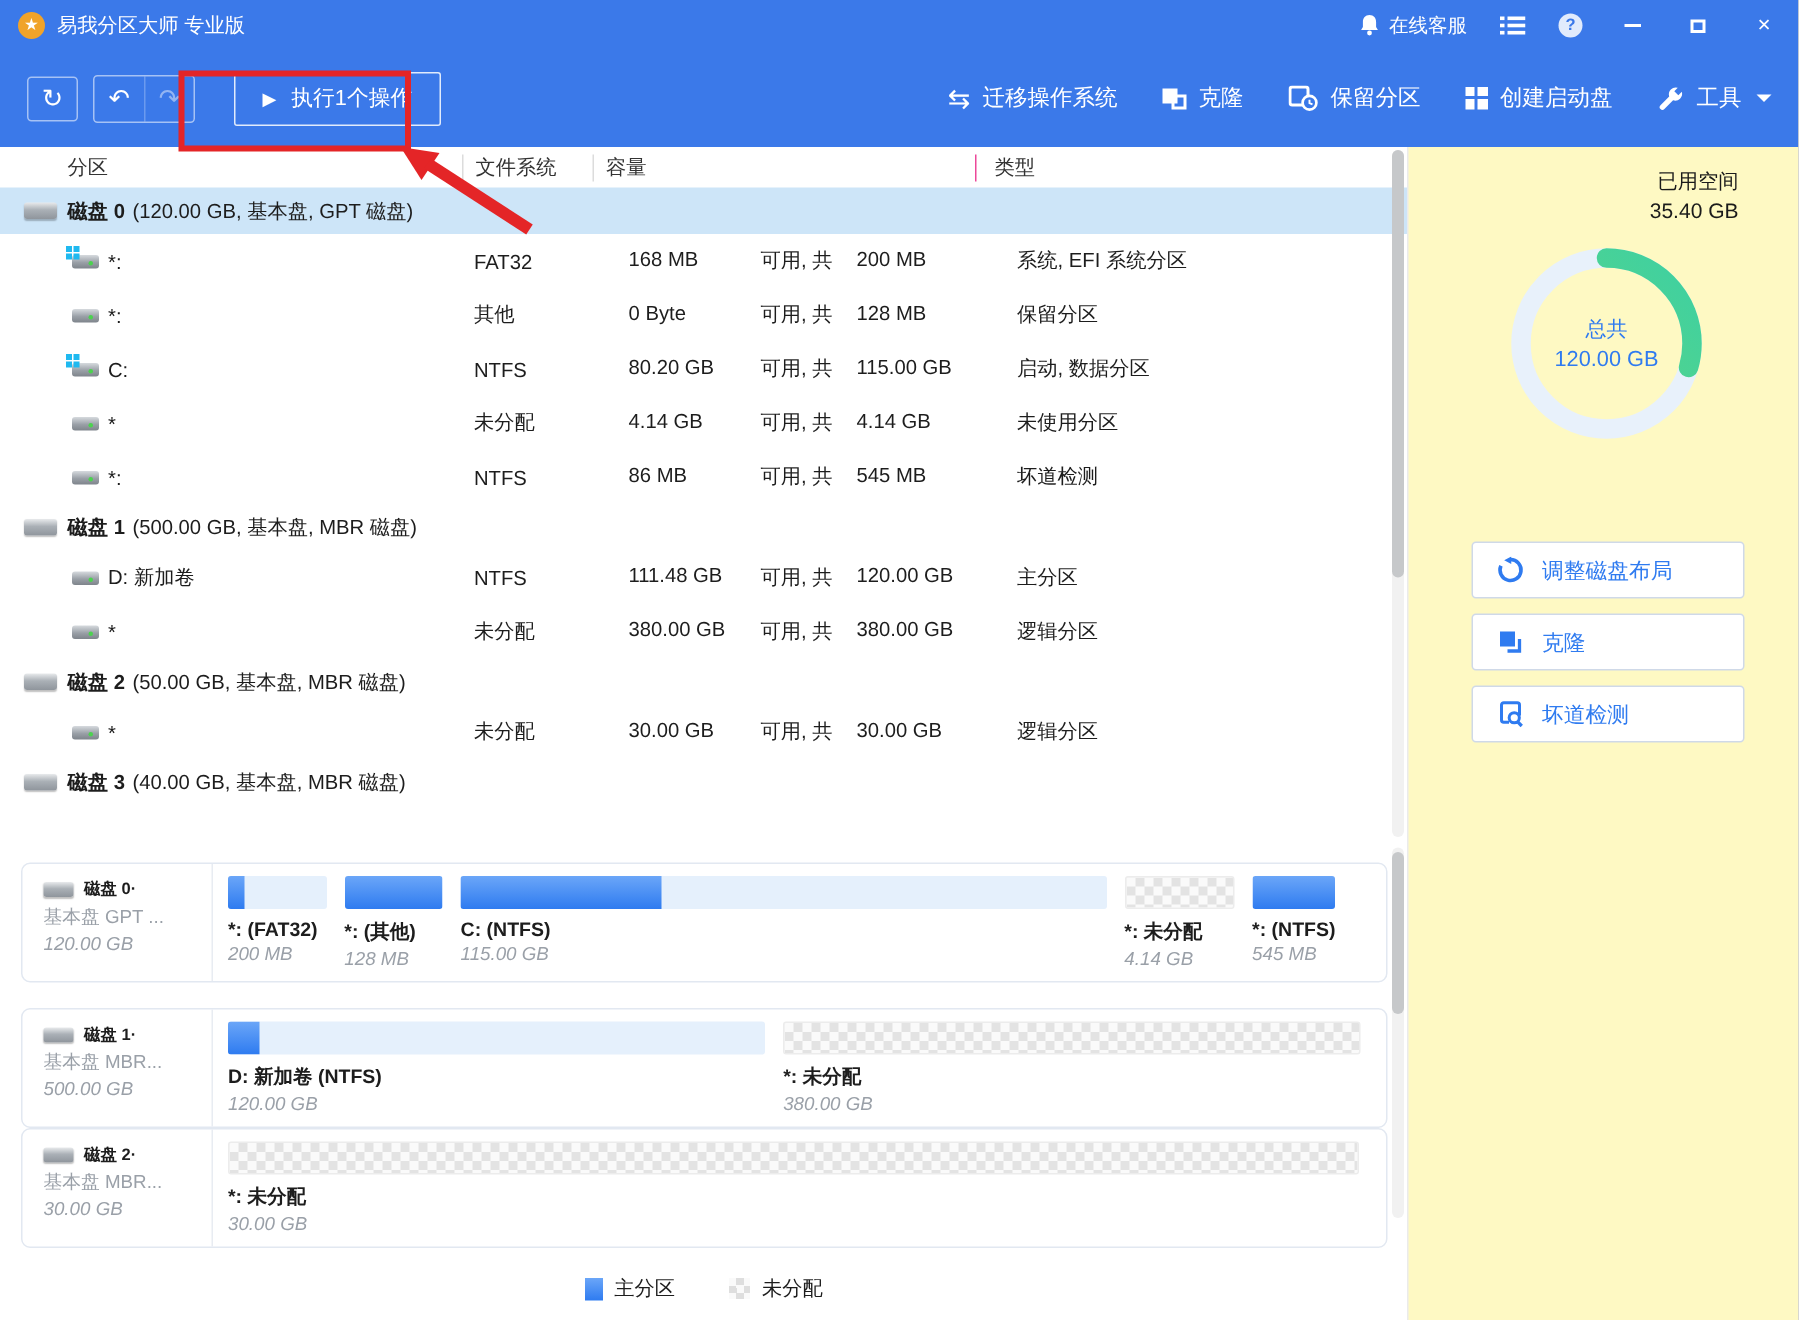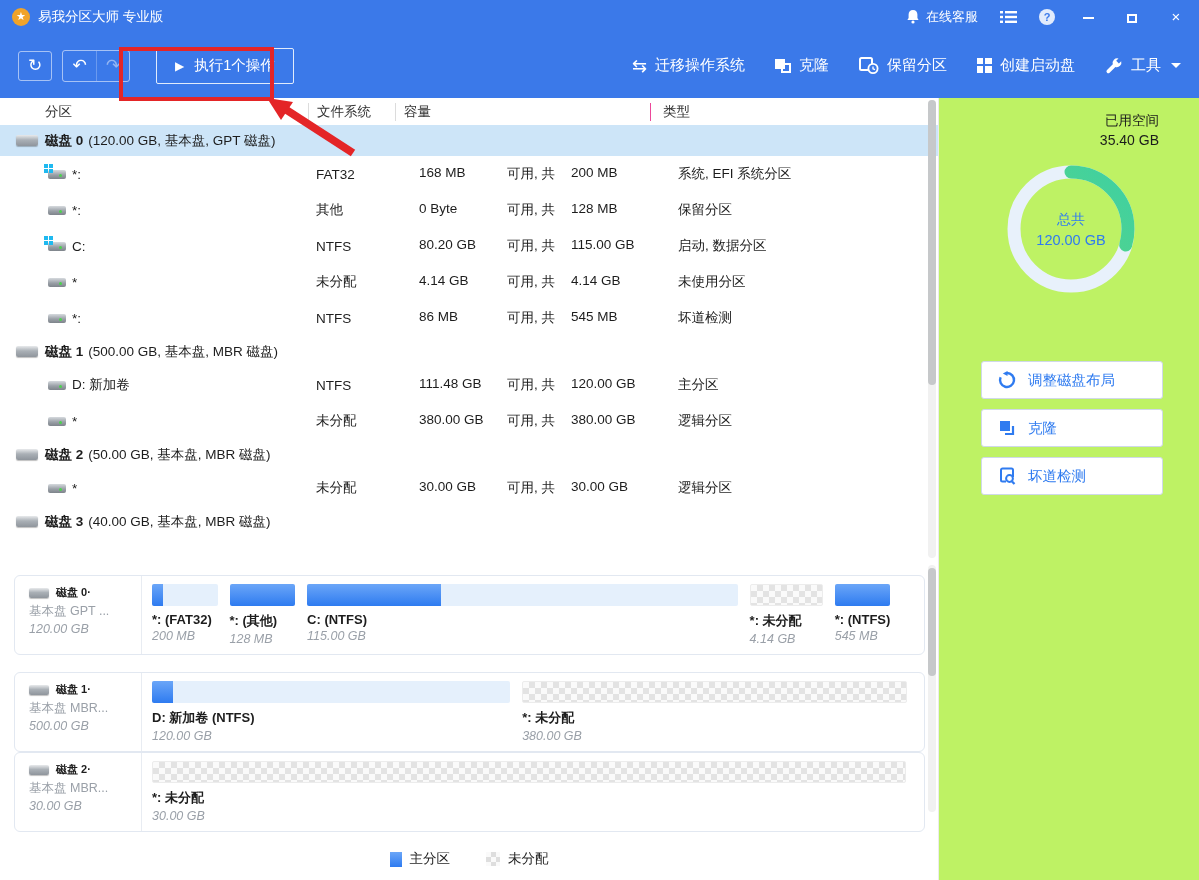--- a/index.html
+++ b/index.html
@@ -96,21 +96,21 @@
             display:flex; align-items:center; justify-content:center; gap:36px; }
   .leg-item { display:flex; align-items:center; gap:8px; font-size:13.5px; color:#1d1d1d; }
   .sw-primary { width:12px; height:15px; background:linear-gradient(180deg,#6ba6f8,#2e7bf0); }
   .sw-unalloc { width:14px; height:14px; background:repeating-conic-gradient(#dedede 0% 25%, #fafafa 0% 50%) 0 0 / 10px 10px; }
 
   
   .sb-track { position:absolute; width:8px; background:#f1f1f1; border-radius:4px; }
   .sb-thumb { position:absolute; width:8px; background:#c6c8ca; border-radius:4px; }
 
   
-  .right-panel { position:absolute; left:938px; top:98px; width:261px; height:782px; background:#bef264; border-left:1px solid #ebebeb; }
+  .right-panel { position:absolute; left:938px; top:98px; width:261px; height:782px; background:#fef9c3; border-left:1px solid #ebebeb; }
   .used-label { position:absolute; top:14px; right:40px; text-align:right; font-size:13.5px; color:#1b1b1b; }
   .used-value { font-size:14px; margin-top:2px; }
   .donut-wrap { position:absolute; left:57px; top:56px; width:150px; height:150px; }
   .donut-center { position:absolute; left:0; top:0; width:150px; height:150px; display:flex; flex-direction:column;
                   align-items:center; justify-content:center; color:#2f7bf0; }
   .dc-1 { font-size:14px; }
   .dc-2 { font-size:14.5px; margin-top:3px; }
   .side-btn { position:absolute; left:42px; width:182px; height:38px; background:#fff; border:1px solid #cfd9e8;
               border-radius:3px; display:flex; align-items:center; padding-left:16px; gap:12px;
               color:#2f7bf0; font-size:14.5px; cursor:pointer; }

